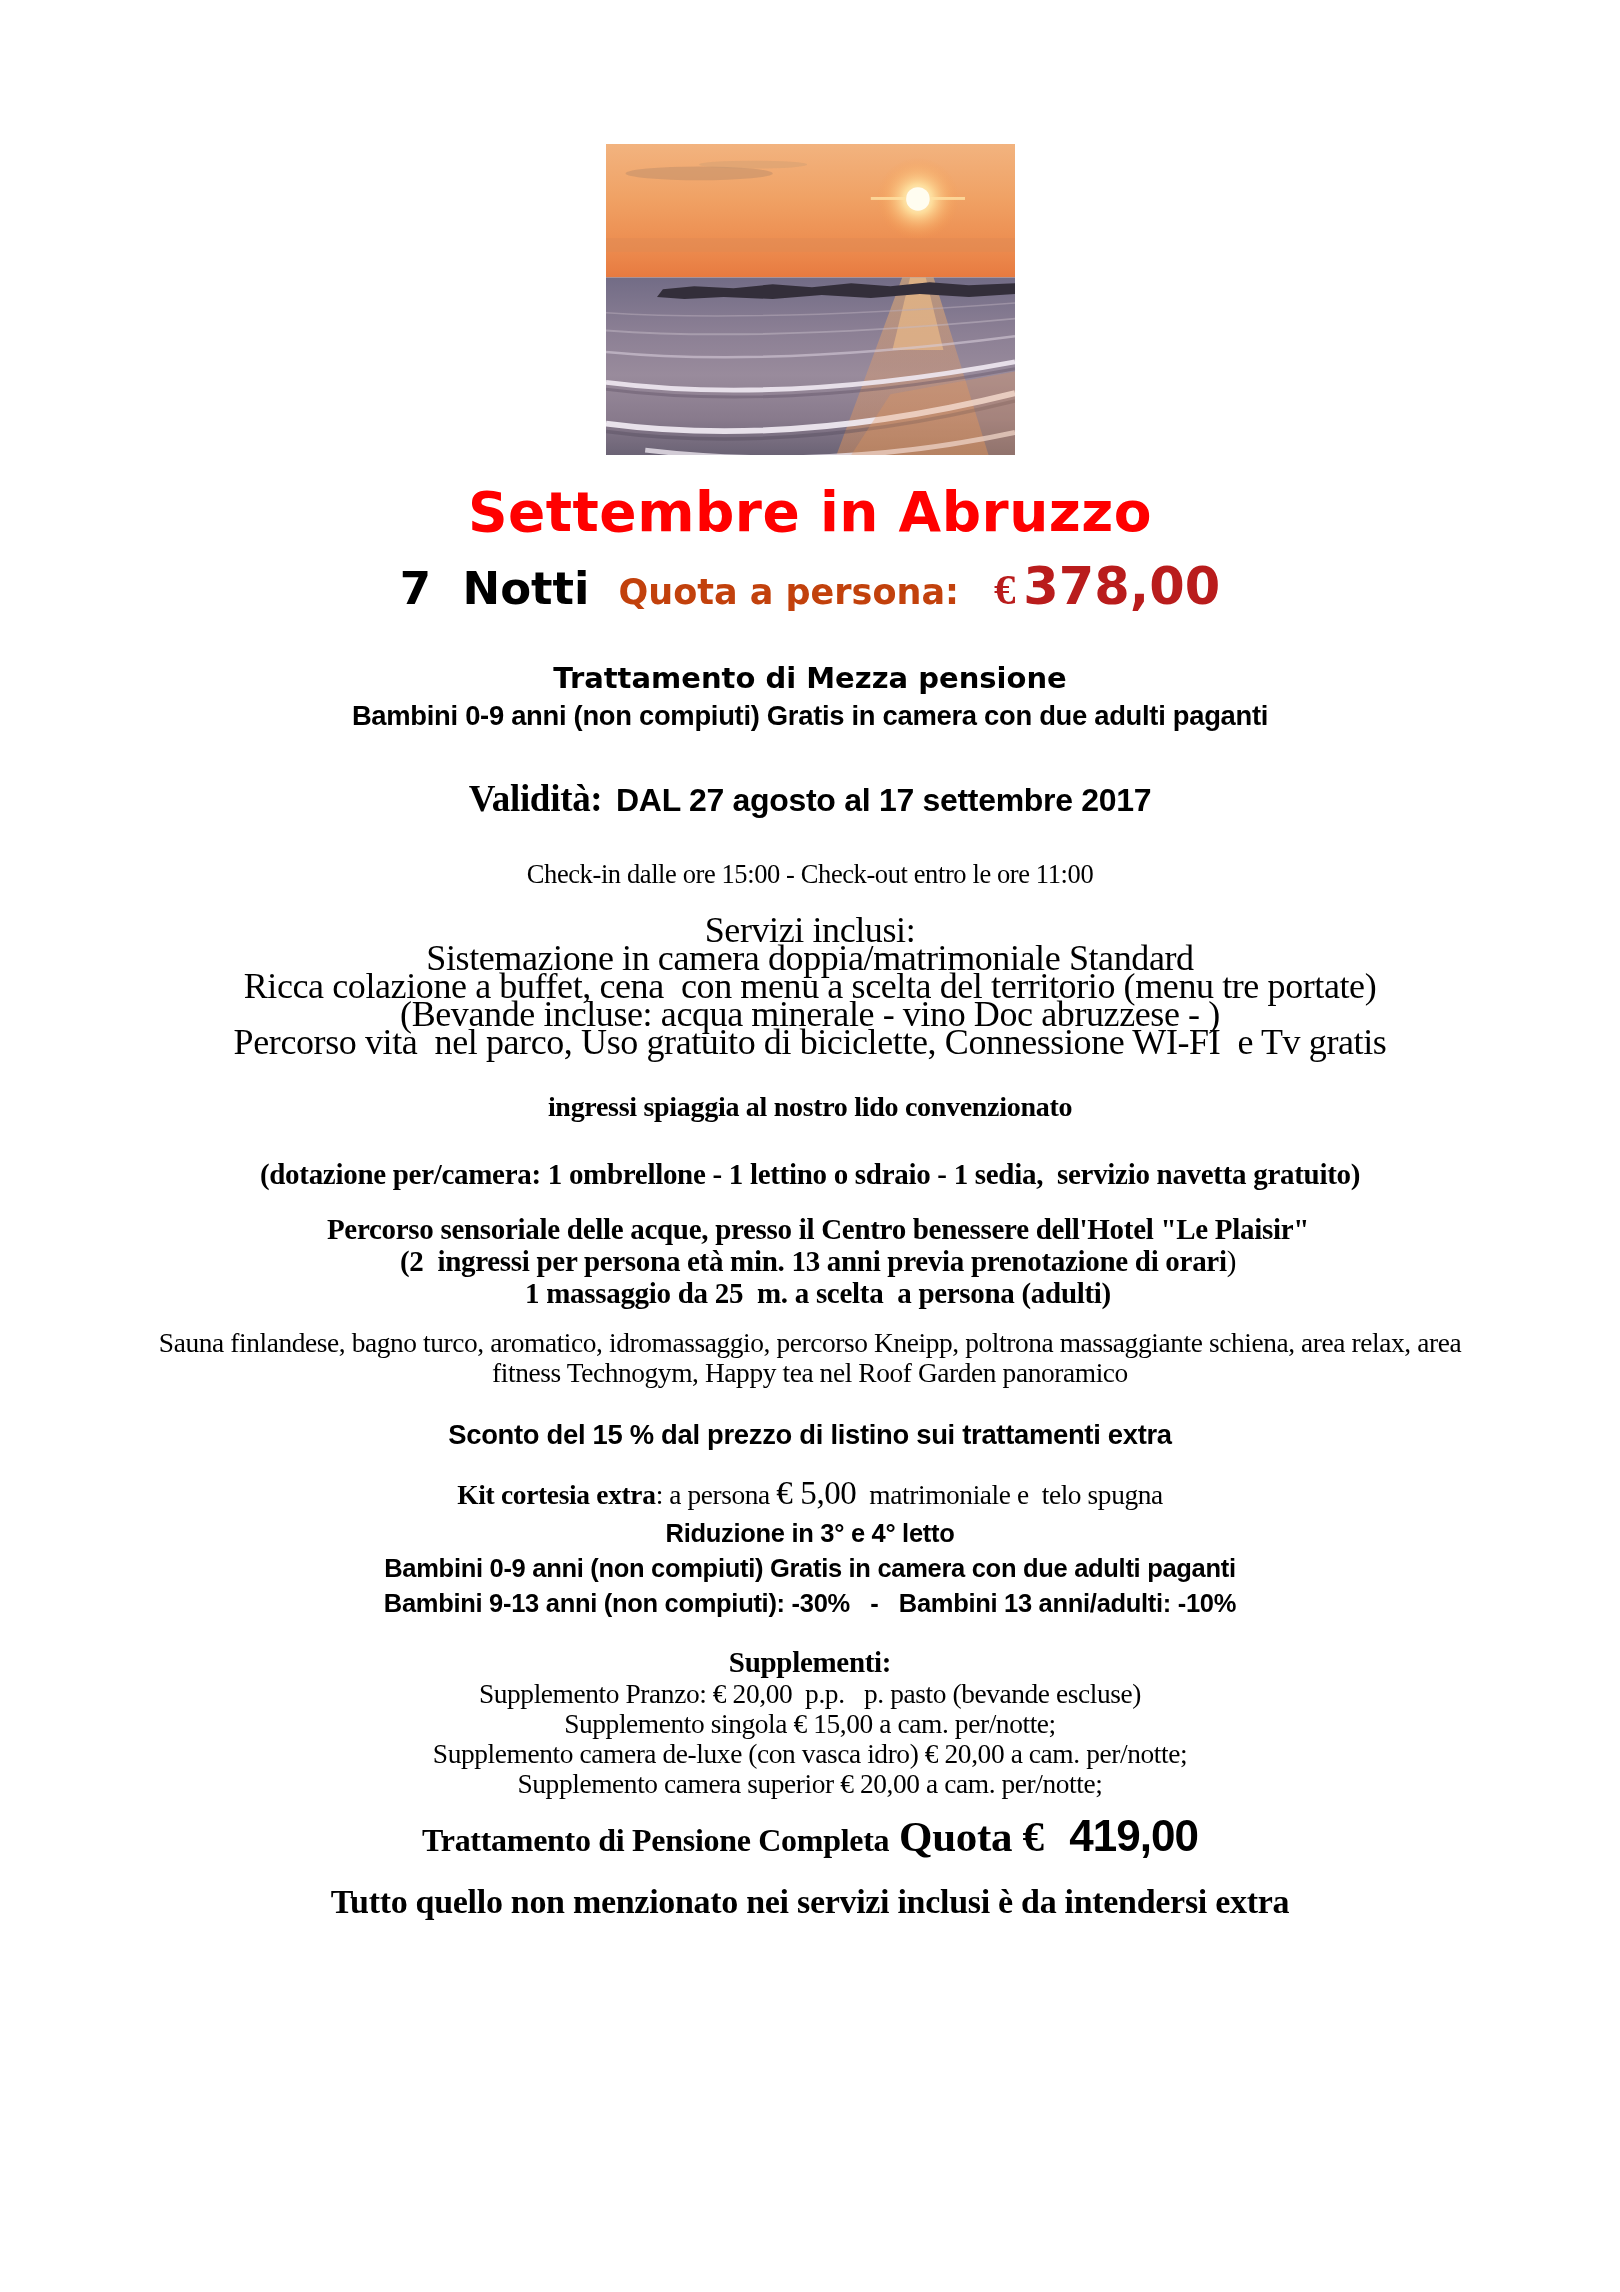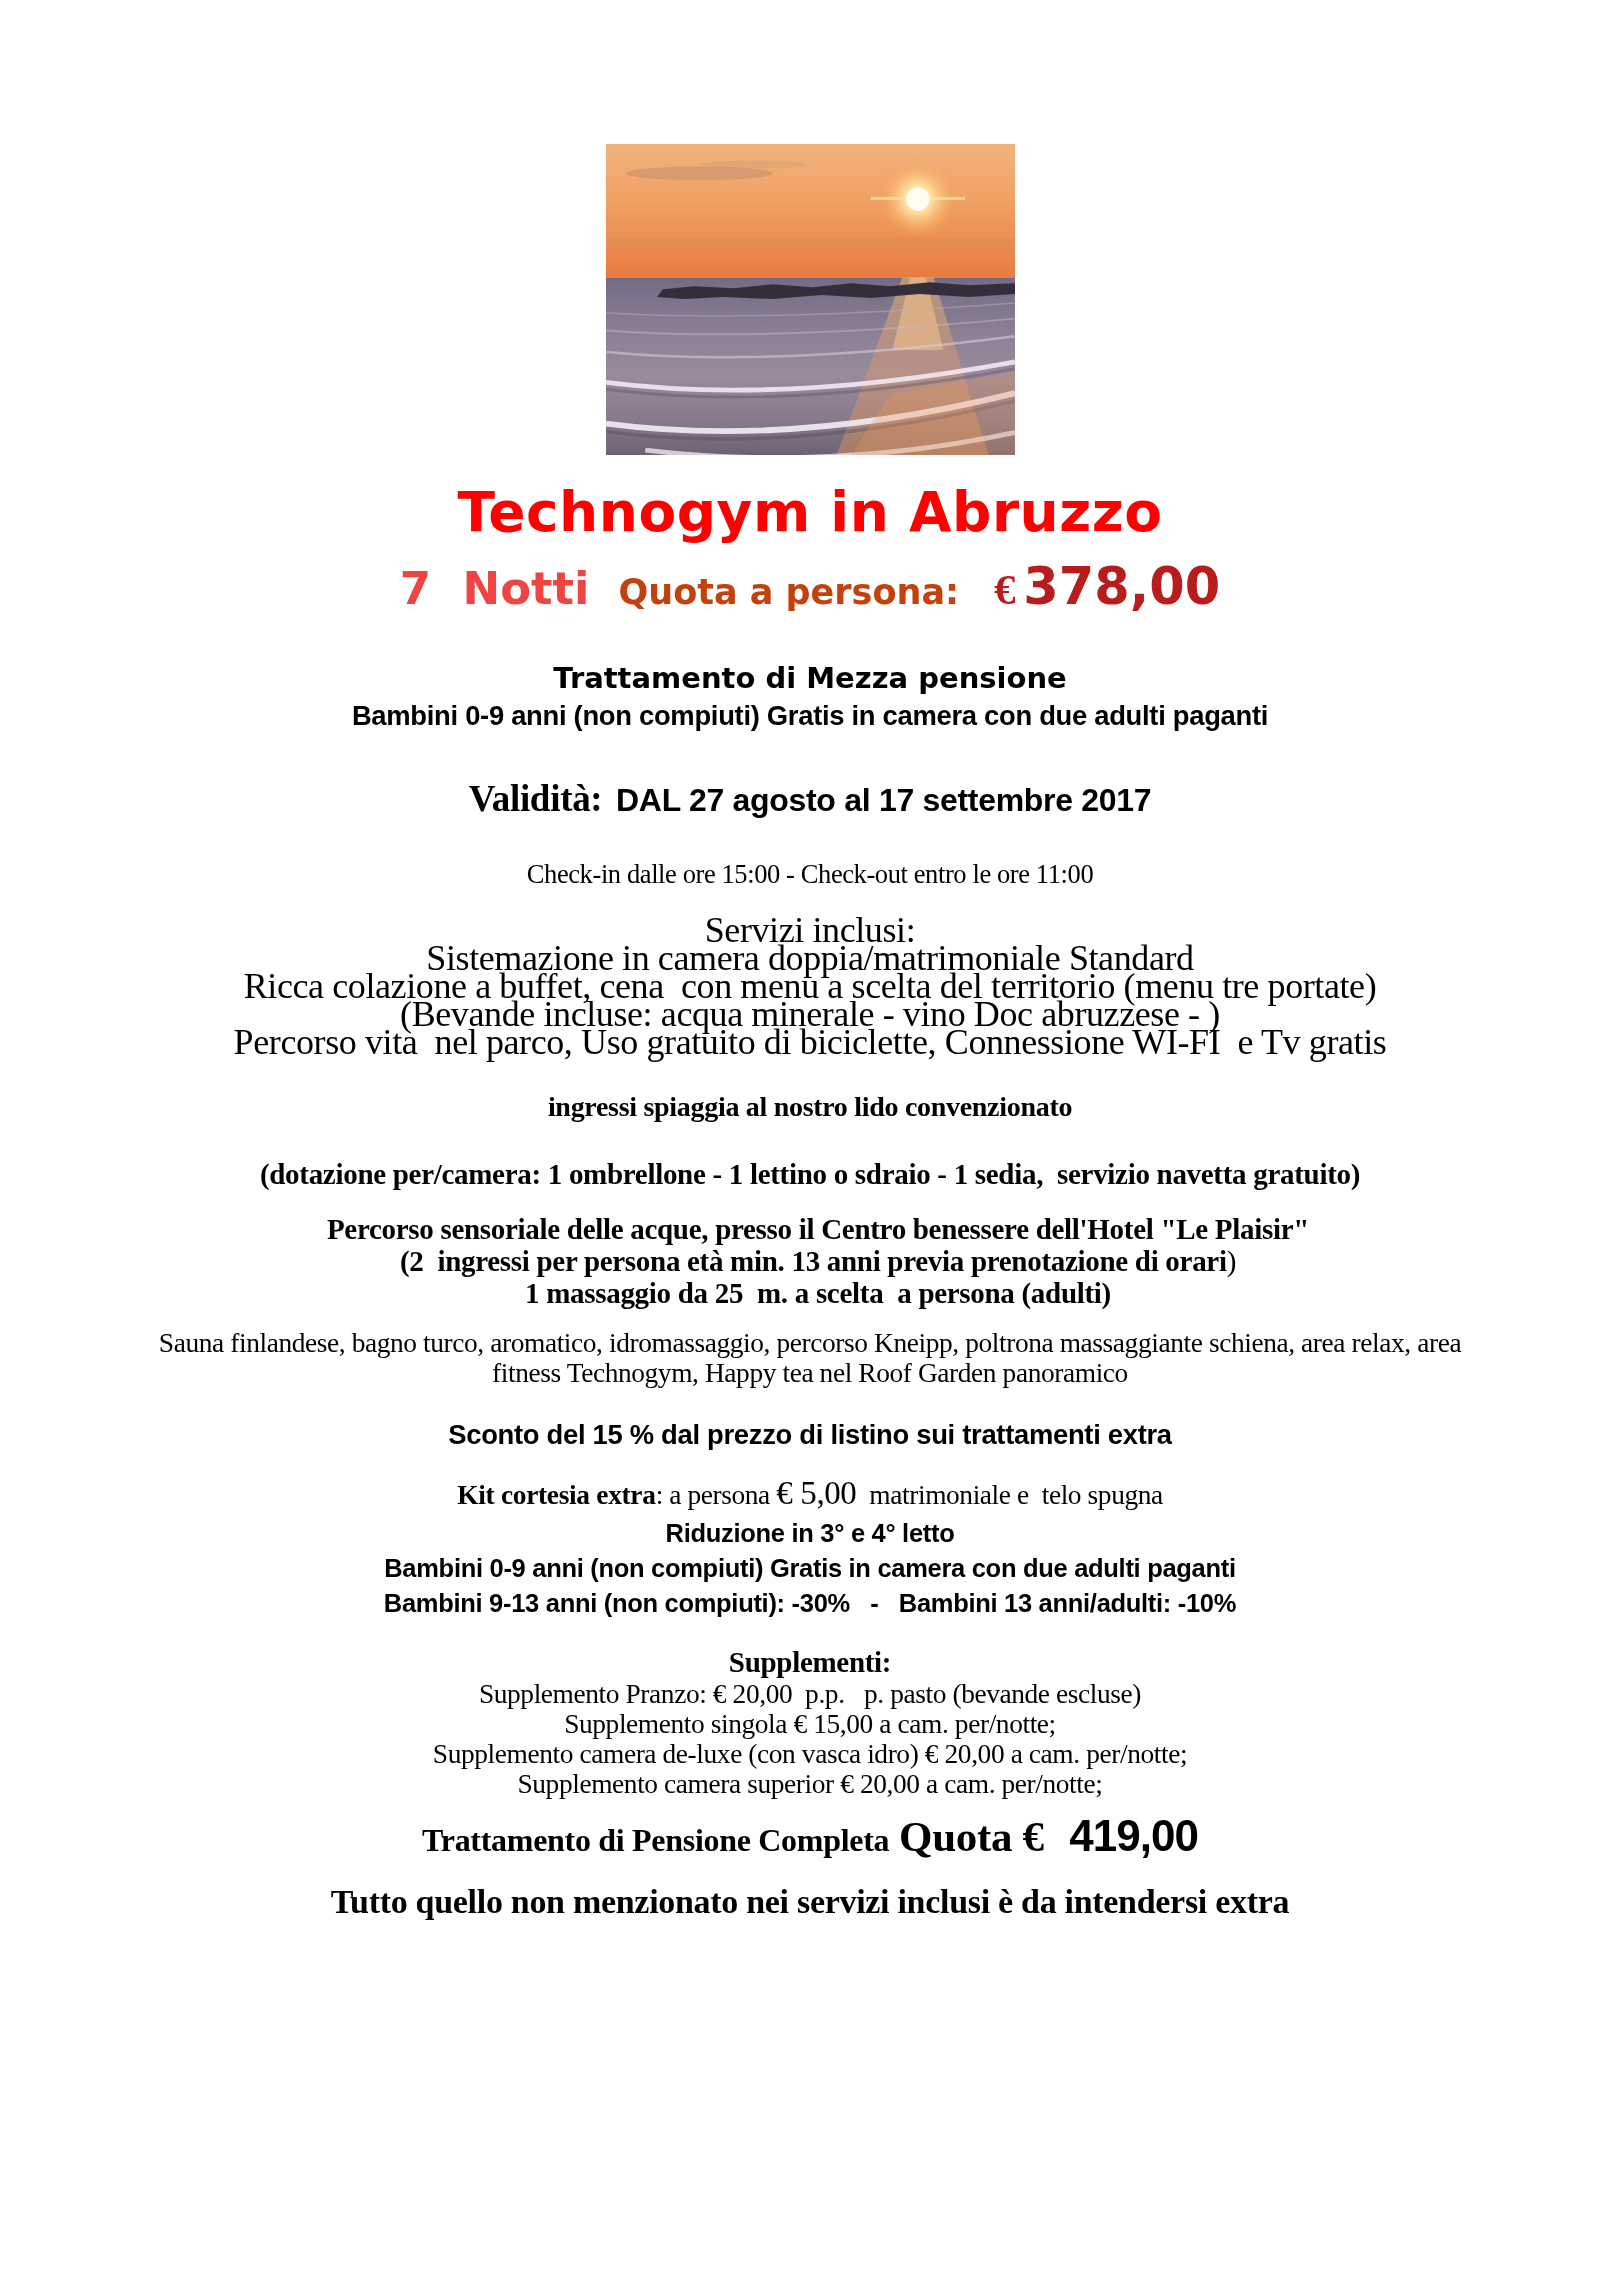--- a/index.html
+++ b/index.html
@@ -26,21 +26,21 @@
     line-height: 0;
   }
   .title {
     margin: 25.5px 0 0 0;
     font-size: 55px;
     line-height: 1.15;
     color: #ff0000;
     letter-spacing: 0.5px;
   }
   .price-line { margin-top: 15.7px; line-height: 1.1; }
-  .price-nights { font-size: 45px; color:#ef4444; margin-right: 29px; }
+  .price-nights { font-size: 45px; color:#000000; margin-right: 29px; }
   .price-label  { font-size: 35px; color:#c2410c; margin-right: 35px; }
   .price-amount { font-size: 51px; color: #b91c1c; }
   .price-amount .euro-sym {
     font-family: "Liberation Serif", "DejaVu Serif", serif;
     font-weight: bold; font-size: 43px; margin-right: 7.8px;
   }
 
   .board1 { margin-top: 45px; font-size: 29px; }
   .board2 { margin-top: 5.9px;  font-size: 27.4px; letter-spacing: -0.3px; }
 
@@ -128,21 +128,21 @@
       <path d="M0,212 Q170,228 417,196" stroke="#d5cbd8" stroke-width="2.5" fill="none" opacity="0.6"></path>
       <path d="M0,243 Q180,266 417,222" stroke="#efe9f2" stroke-width="5" fill="none" opacity="0.9"></path>
       <path d="M0,250 Q180,273 417,229" stroke="#55495c" stroke-width="3" fill="none" opacity="0.35"></path>
       <path d="M0,285 Q190,310 417,254" stroke="#f3edf5" stroke-width="6" fill="none" opacity="0.9"></path>
       <path d="M0,293 Q190,318 417,262" stroke="#4e4455" stroke-width="3.5" fill="none" opacity="0.35"></path>
       <path d="M40,312 Q230,334 417,294" stroke="#ece6ef" stroke-width="5" fill="none" opacity="0.8"></path>
       <polygon points="290,255 417,232 417,317 250,317" fill="#e8995b" opacity="0.3"></polygon>
     </svg>
   </div>
 
-  <h1 class="title sans-b pre">Technogym in Abruzzo</h1>
+  <h1 class="title sans-b pre">Settembre in Abruzzo</h1>
 
   <div class="price-line">
     <span class="price-nights sans-b pre">7  Notti</span><span class="price-label sans-b pre">Quota a persona:</span><span class="price-amount sans-b"><span class="euro-sym">€</span><span>378,00</span></span>
   </div>
 
   <div class="board1 sans-b pre">Trattamento di Mezza pensione</div>
   <div class="board2 nsans-b pre">Bambini 0-9 anni (non compiuti) Gratis in camera con due adulti paganti</div>
 
   <div class="validity">
     <span class="validity-label serif-b pre">Validità:</span><span class="validity-dates nsans-b pre">DAL 27 agosto al 17 settembre 2017</span>

